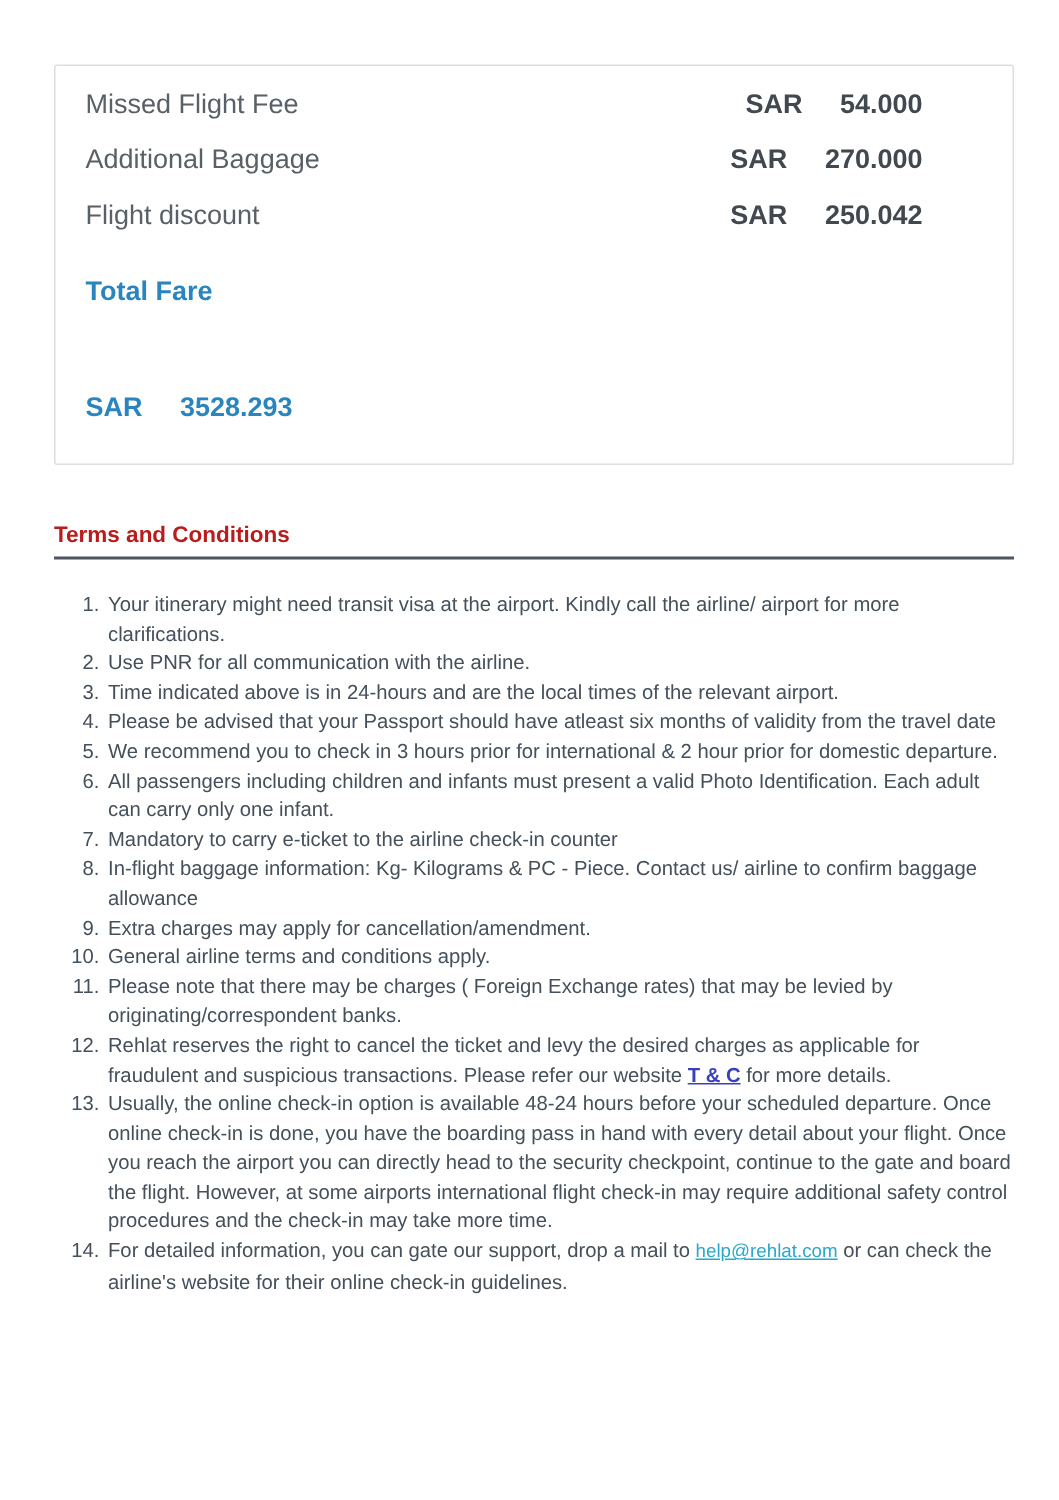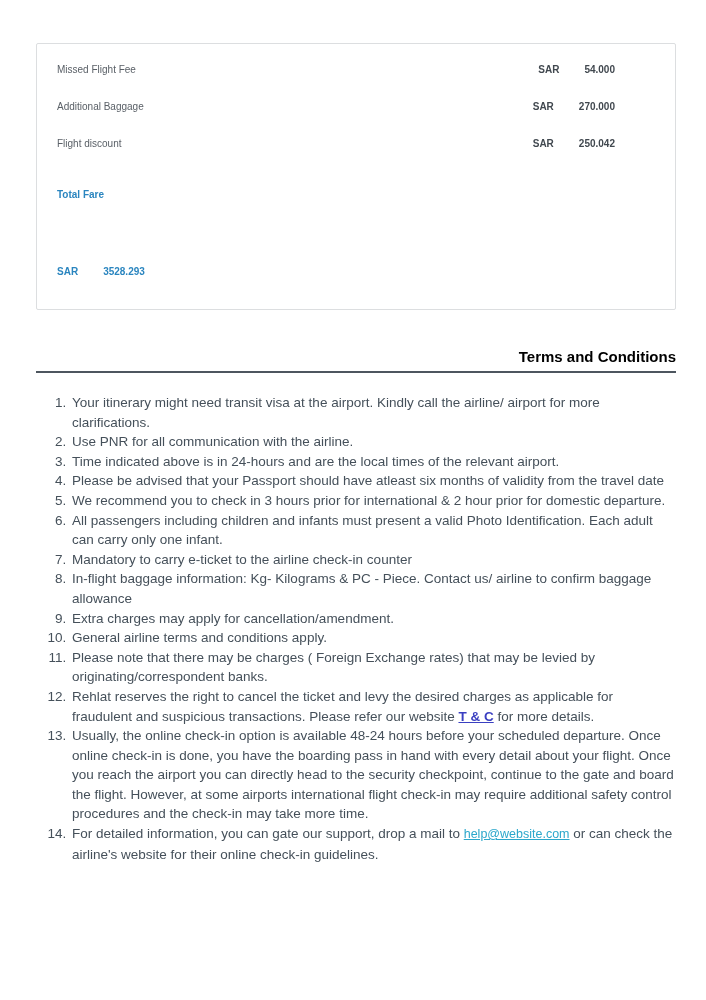--- a/index.html
+++ b/index.html
@@ -20,21 +20,21 @@
     width: 640px;
     border: 1px solid #dcdee0;
     border-radius: 2px;
     background: #ffffff;
     padding: 18px 60px 30px 20px;
   }
   .fare-row {
     display: flex;
     justify-content: space-between;
     align-items: baseline;
-    font-size: 10px;
+    font-size: 18px;
     line-height: 15px;
     margin-bottom: 22px;
   }
   .fare-row:last-child { margin-bottom: 0; flex-direction: column; }
   .fare-label {
     color: #5a6067;
     font-weight: 400;
   }
   .fare-label.bold {
     color: #41484f;
@@ -59,25 +59,24 @@
   .fare-row.total .fare-amount {
     color: var(--accent, #2a85bf);
   }
 
   
   .terms-heading {
     margin-top: 38px;
     font-size: 15px;
     line-height: 17px;
     font-weight: 700;
-    color: #000000;
+    color: #b91c1c;
     padding-bottom: 6px;
     border-bottom: 2px solid #4d565f;
     width: 640px;
-    text-align: right;
   }
   .terms-list {
     margin-top: 20px;
     width: 640px;
     padding-left: 34px;
     color: #45505a;
     font-size: 13.5px;
     line-height: 19.6px;
   }
   .terms-list li {
@@ -141,16 +140,16 @@
     <li><span>Please be advised that your Passport should have atleast six months of validity from the travel date</span></li>
     <li><span>We recommend you to check in 3 hours prior for international &amp; 2 hour prior for domestic departure.</span></li>
     <li><span>All passengers including children and infants must present a valid Photo Identification. Each adult can carry only one infant.</span></li>
     <li><span>Mandatory to carry e-ticket to the airline check-in counter</span></li>
     <li><span>In-flight baggage information: Kg- Kilograms &amp; PC - Piece. Contact us/ airline to confirm baggage allowance</span></li>
     <li><span>Extra charges may apply for cancellation/amendment.</span></li>
     <li><span>General airline terms and conditions apply.</span></li>
     <li><span>Please note that there may be charges ( Foreign Exchange rates) that may be levied by originating/correspondent banks.</span></li>
     <li><span>Rehlat reserves the right to cancel the ticket and levy the desired charges as applicable for fraudulent and suspicious transactions. Please refer our website </span><a class="link-tc">T &amp; C</a><span> for more details.</span></li>
     <li><span>Usually, the online check-in option is available 48-24 hours before your scheduled departure. Once online check-in is done, you have the boarding pass in hand with every detail about your flight. Once you reach the airport you can directly head to the security checkpoint, continue to the gate and board the flight. However, at some airports international flight check-in may require additional safety control procedures and the check-in may take more time.</span></li>
-    <li><span>For detailed information, you can gate our support, drop a mail to </span><a class="link-mail">help@website.com</a><span> or can check the airline's website for their online check-in guidelines.</span></li>
+    <li><span>For detailed information, you can gate our support, drop a mail to </span><a class="link-mail">help@rehlat.com</a><span> or can check the airline's website for their online check-in guidelines.</span></li>
   </ol>
 
 </div>
 
 </body></html>

